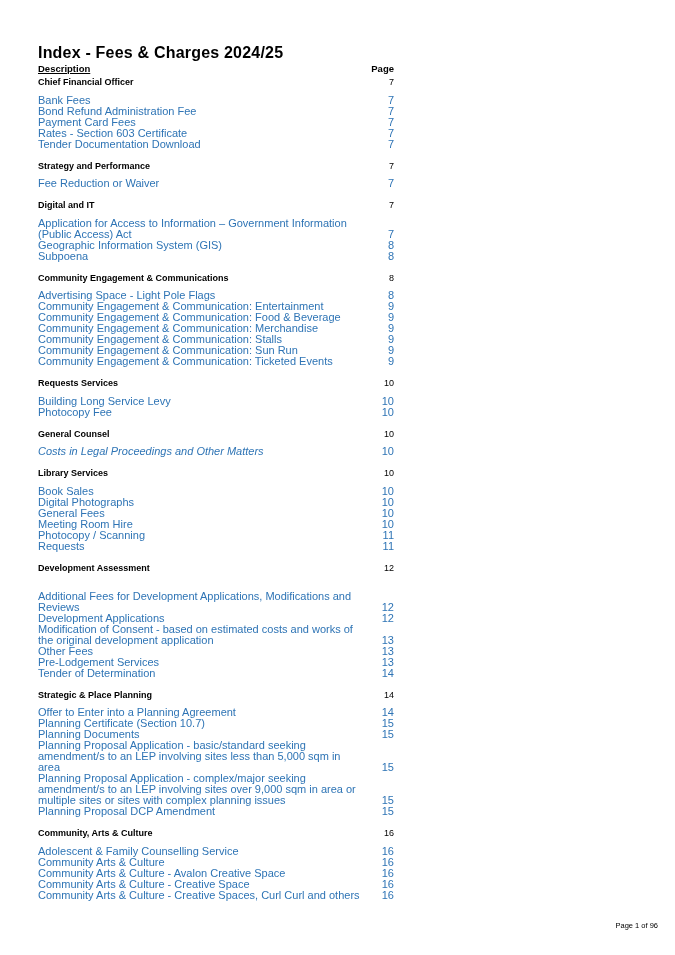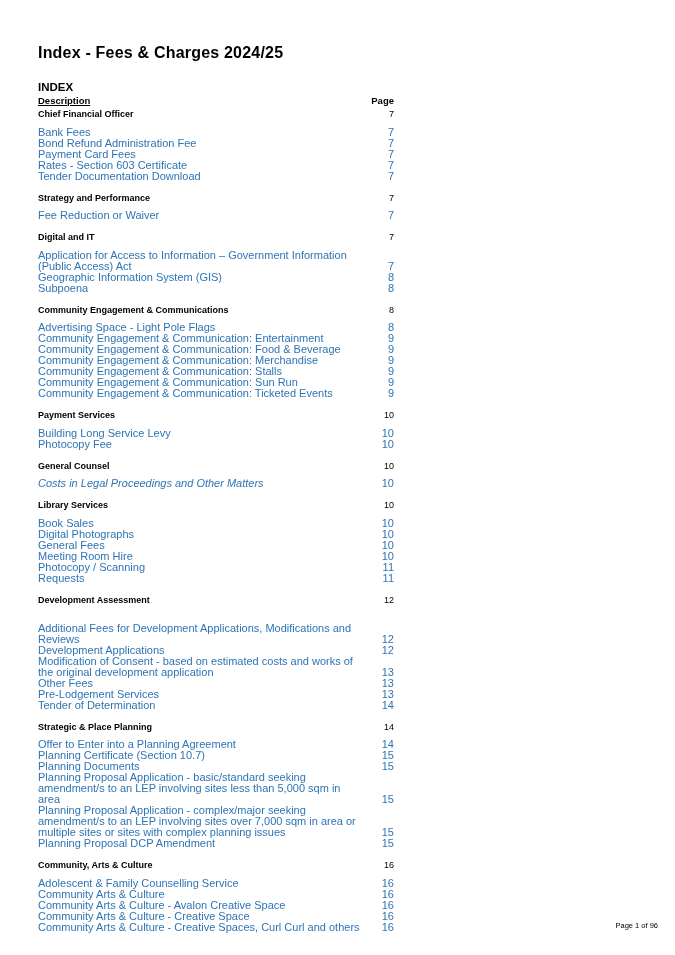--- a/index.html
+++ b/index.html
@@ -75,21 +75,20 @@
     margin-left: 25px;
   }
 </style>
 </head>
 <body>
 
 <div class="page">
   <div class="doc">
     <div class="title">Index - Fees &amp; Charges 2024/25</div>
 
-    <div class="index-heading">INDEX</div>
 
     <div class="row col-header">
       <span class="desc-label">Description</span>
       <span class="page-label">Page</span>
     </div>
 
     <div>
         <div class="section">
           <div class="row sec-header">
             <span class="sec-title">Chief Financial Officer</span>
@@ -181,21 +180,21 @@
               <span class="entry-page" style="color: rgb(46, 116, 181);">9</span>
             </div>
             <div class="row entry">
               <span class="entry-label" style="color: rgb(46, 116, 181);">Community Engagement &amp; Communication: Ticketed Events</span>
               <span class="entry-page" style="color: rgb(46, 116, 181);">9</span>
             </div>
           </div>
         </div>
         <div class="section">
           <div class="row sec-header">
-            <span class="sec-title">Payment Services</span>
+            <span class="sec-title">Requests Services</span>
             <span class="sec-page">10</span>
           </div>
           <div class="entries">
             <div class="row entry">
               <span class="entry-label" style="color: rgb(46, 116, 181);">Building Long Service Levy</span>
               <span class="entry-page" style="color: rgb(46, 116, 181);">10</span>
             </div>
             <div class="row entry">
               <span class="entry-label" style="color: rgb(46, 116, 181);">Photocopy Fee</span>
               <span class="entry-page" style="color: rgb(46, 116, 181);">10</span>
@@ -294,21 +293,21 @@
             </div>
             <div class="row entry">
               <span class="entry-label" style="color: rgb(46, 116, 181);">Planning Documents</span>
               <span class="entry-page" style="color: rgb(46, 116, 181);">15</span>
             </div>
             <div class="row entry">
               <span class="entry-label" style="color: rgb(46, 116, 181);">Planning Proposal Application - basic/standard seeking amendment/s to an LEP involving sites less than 5,000 sqm in area</span>
               <span class="entry-page" style="color: rgb(46, 116, 181);">15</span>
             </div>
             <div class="row entry">
-              <span class="entry-label" style="color: rgb(46, 116, 181);">Planning Proposal Application - complex/major seeking amendment/s to an LEP involving sites over 7,000 sqm in area or multiple sites or sites with complex planning issues</span>
+              <span class="entry-label" style="color: rgb(46, 116, 181);">Planning Proposal Application - complex/major seeking amendment/s to an LEP involving sites over 9,000 sqm in area or multiple sites or sites with complex planning issues</span>
               <span class="entry-page" style="color: rgb(46, 116, 181);">15</span>
             </div>
             <div class="row entry">
               <span class="entry-label" style="color: rgb(46, 116, 181);">Planning Proposal DCP Amendment</span>
               <span class="entry-page" style="color: rgb(46, 116, 181);">15</span>
             </div>
           </div>
         </div>
         <div class="section">
           <div class="row sec-header">

